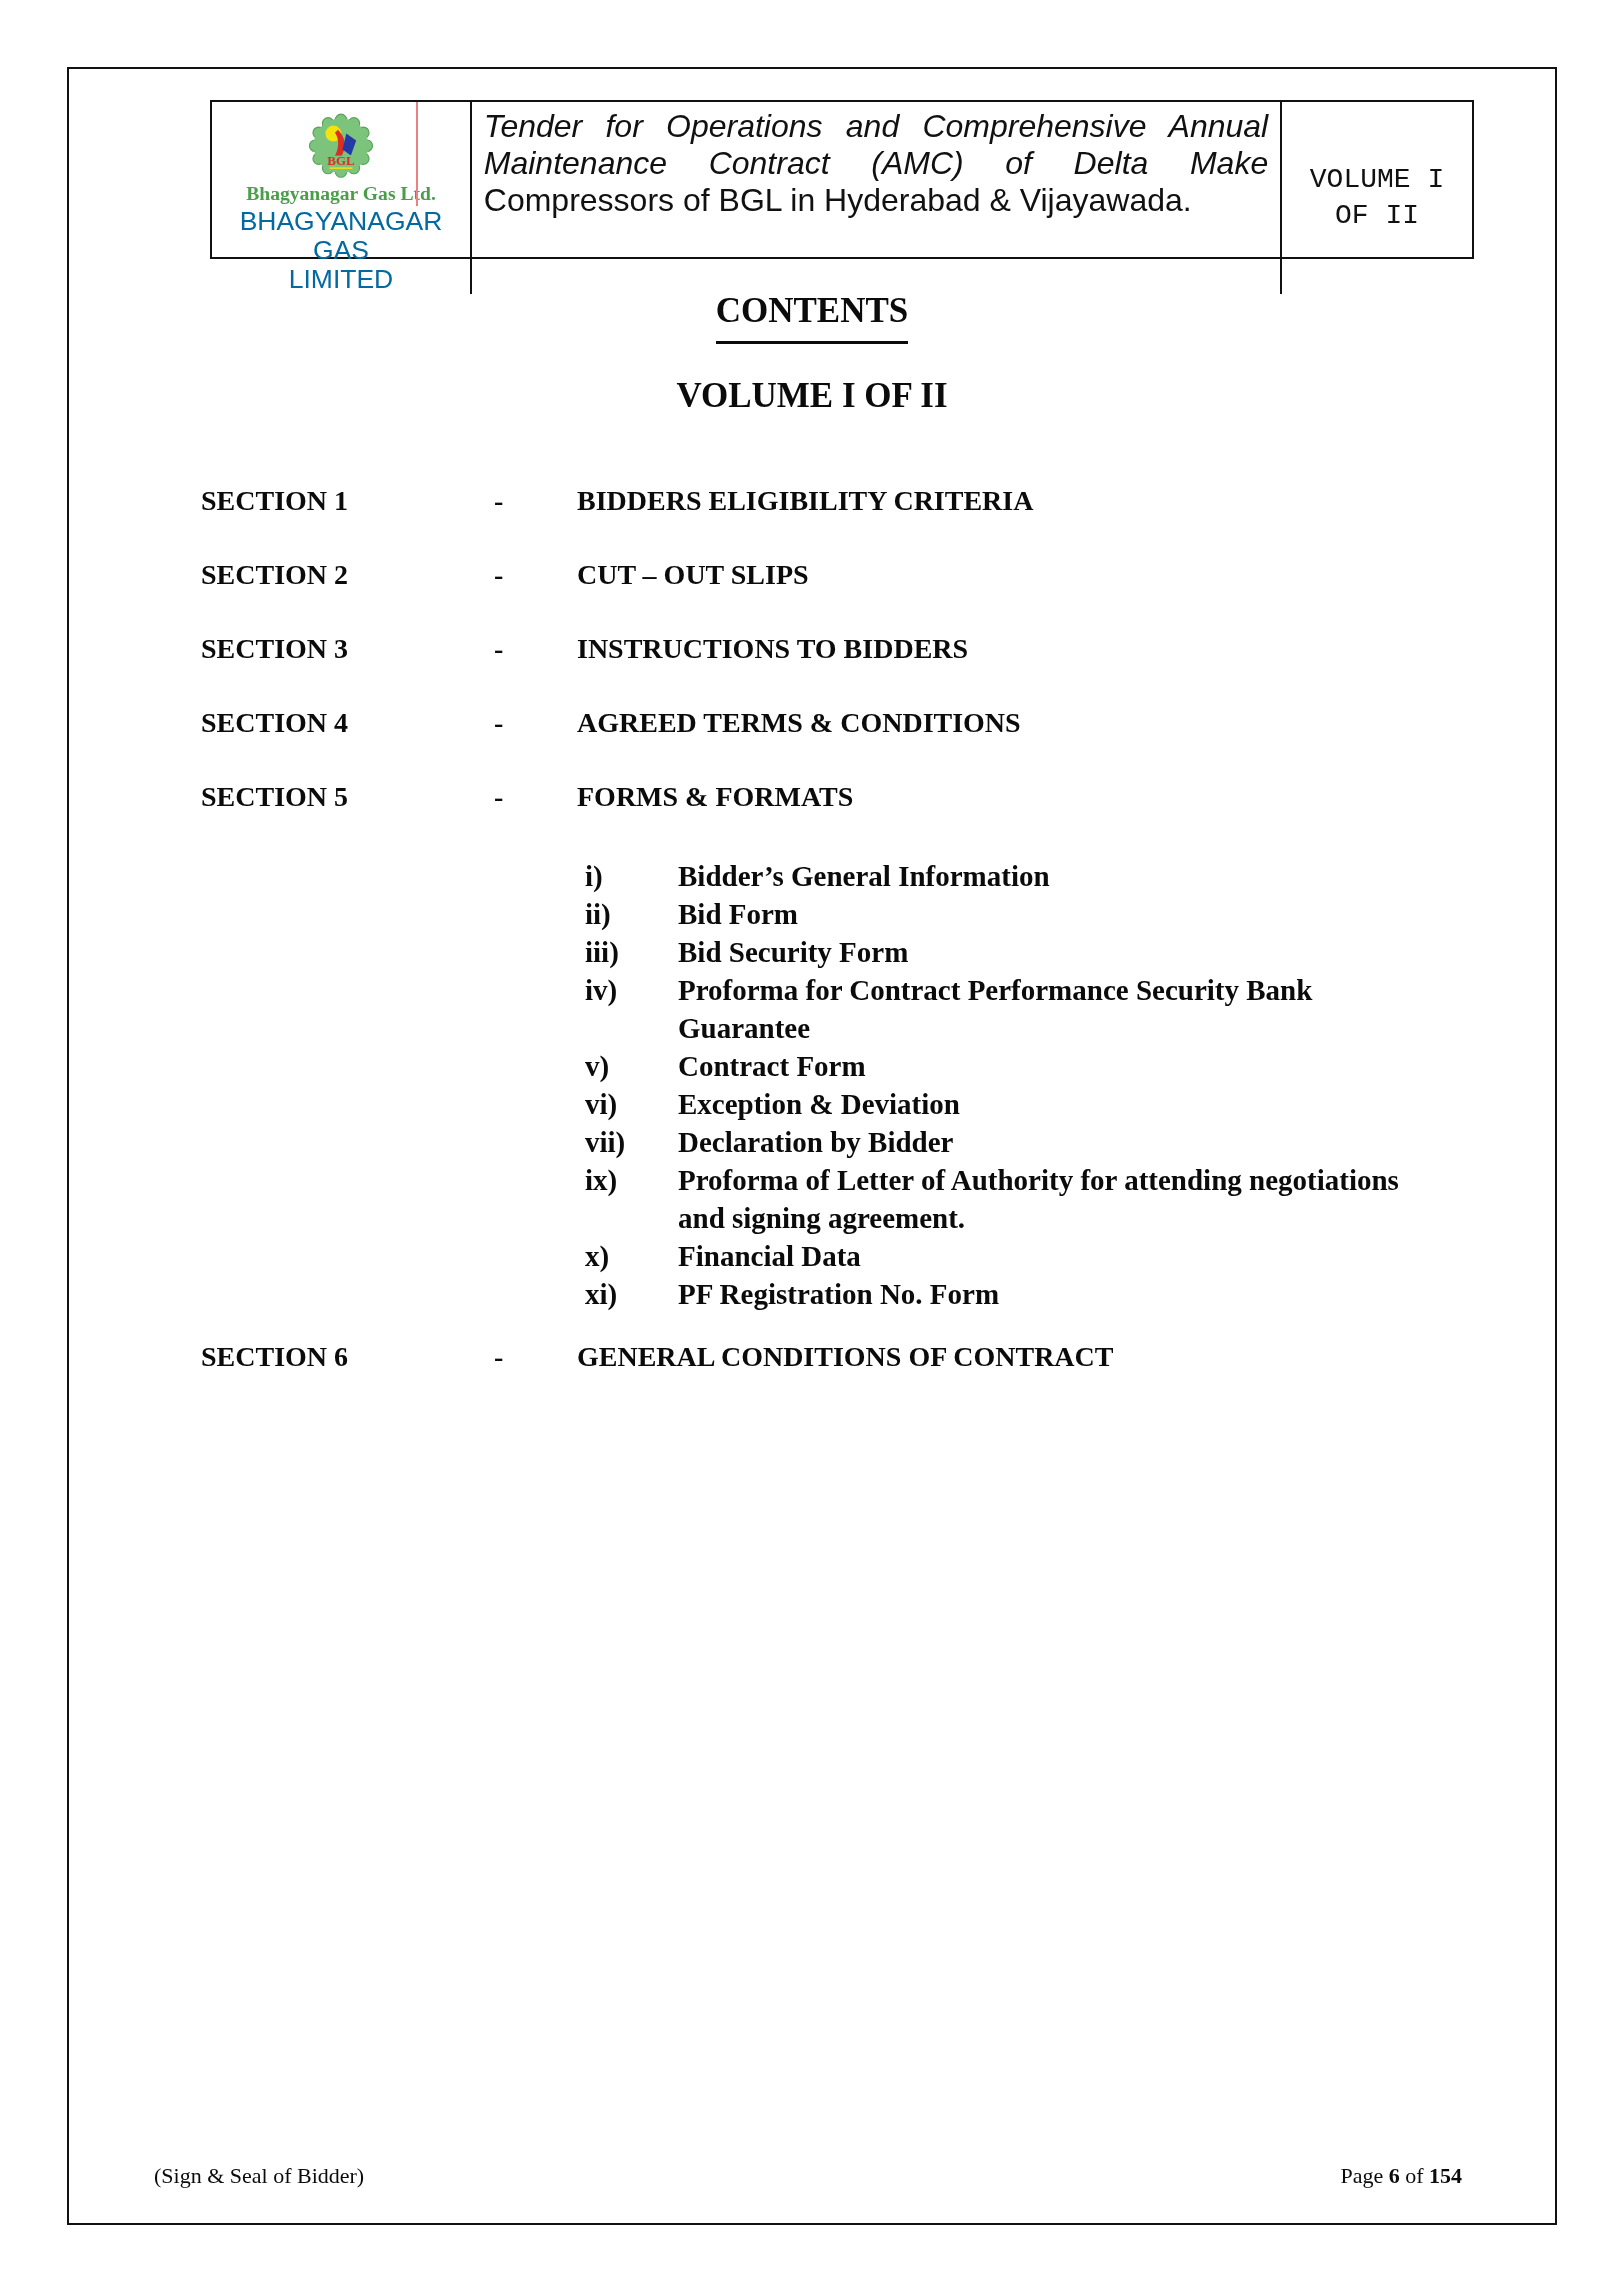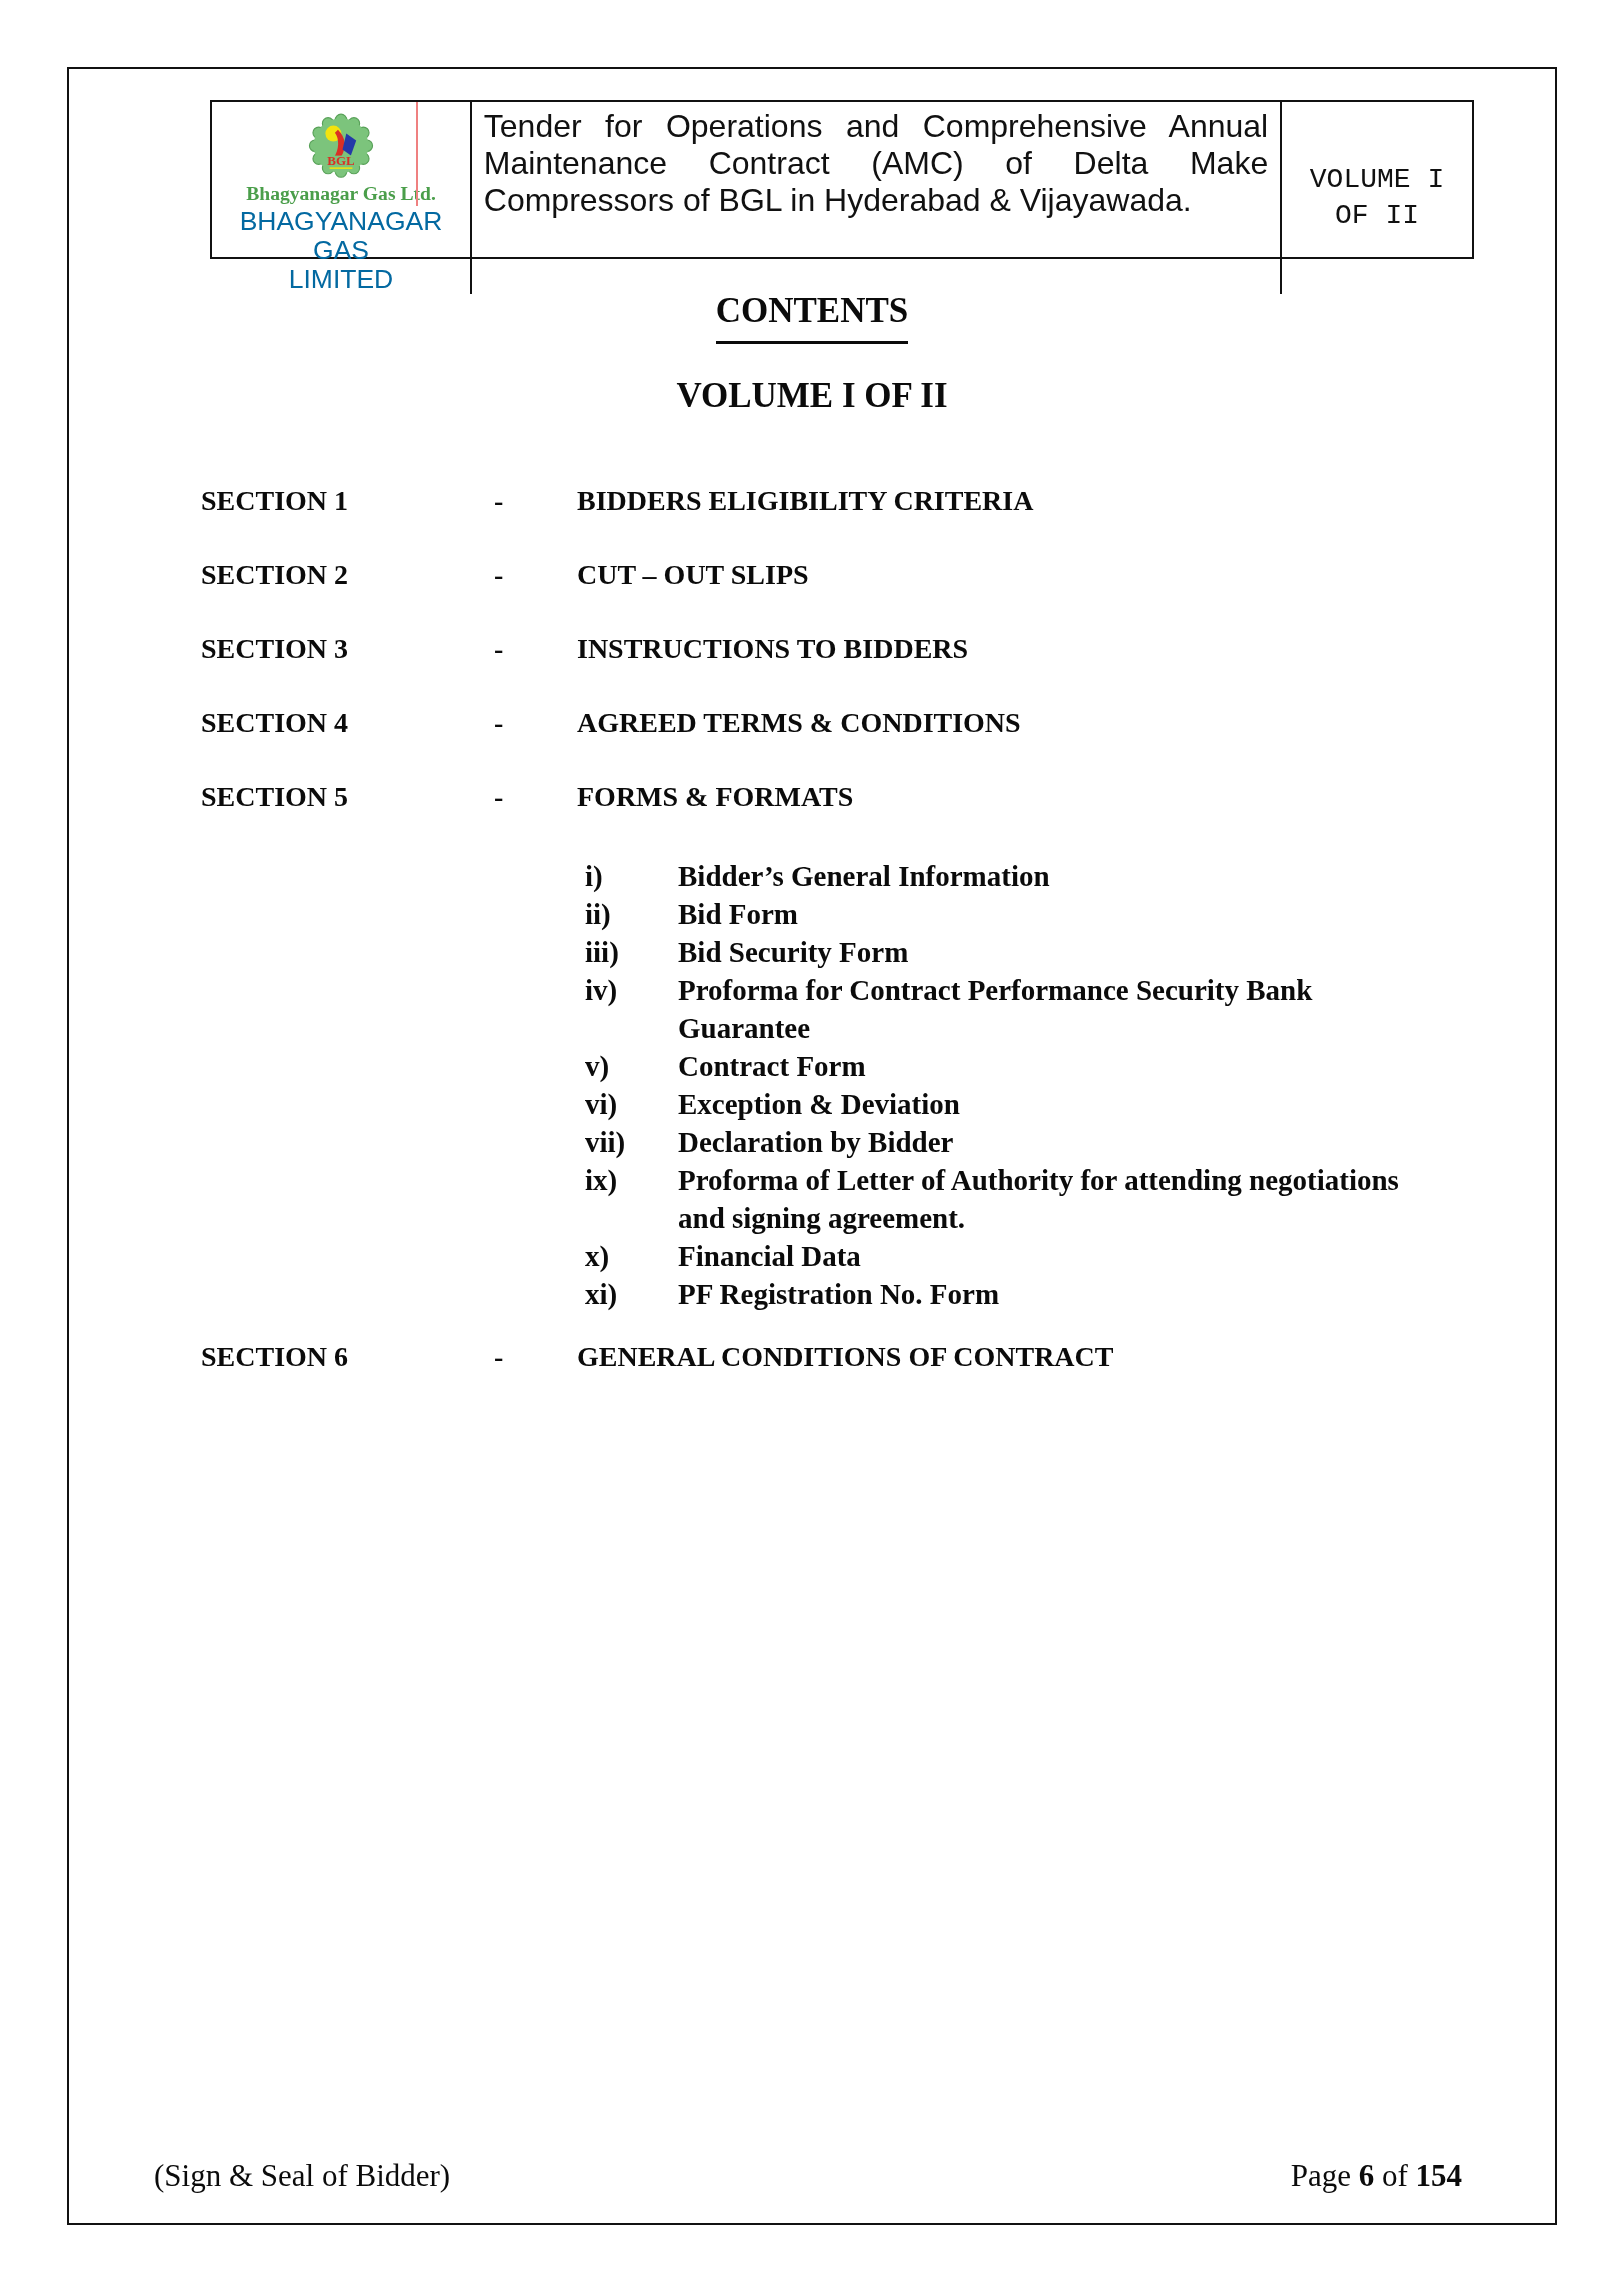--- a/index.html
+++ b/index.html
@@ -45,21 +45,21 @@
   .red-line {
     position:absolute; left:204px; top:0;
     width:2px; height:104px; background:#ef8080;
   }
 
   .title-cell {
     font-family:"Liberation Sans", sans-serif;
     font-size:32px; line-height:37px; color:#111;
     padding:5.9px 11.8px 0 11.8px;
   }
-  .title-line-justify { text-align:justify; text-align-last:justify; }
+  .title-line-justify { text-align:justify; text-align-last:justify;font-style:italic; }
   .title-line-left { text-align:left; }
   .title-line-center { text-align:center; }
 
   .volume-cell {
     display:flex; align-items:center; justify-content:center;
     font-family:Liberation Mono, monospace;
     font-size:28px; line-height:36px; color:#111;
     text-align:center;
   }
 
@@ -94,21 +94,21 @@
     display:grid; grid-template-columns:93px 745px;
     font-size:29px; line-height:38px;
   }
   .section-six { margin-top:30px; margin-bottom:0; }
 
   
   .footer {
     position:absolute; left:0; right:0; bottom:32px;
     padding:0 93px 0 85px;
     display:flex; justify-content:space-between;
-    font-size:31px; line-height:31px;
+    font-size:22px; line-height:31px;
   }
   .bold { font-weight:bold; }
 </style>
 </head>
 <body>
 
 <div class="page">
   <div class="border-box">
 
     <div class="header-table">

